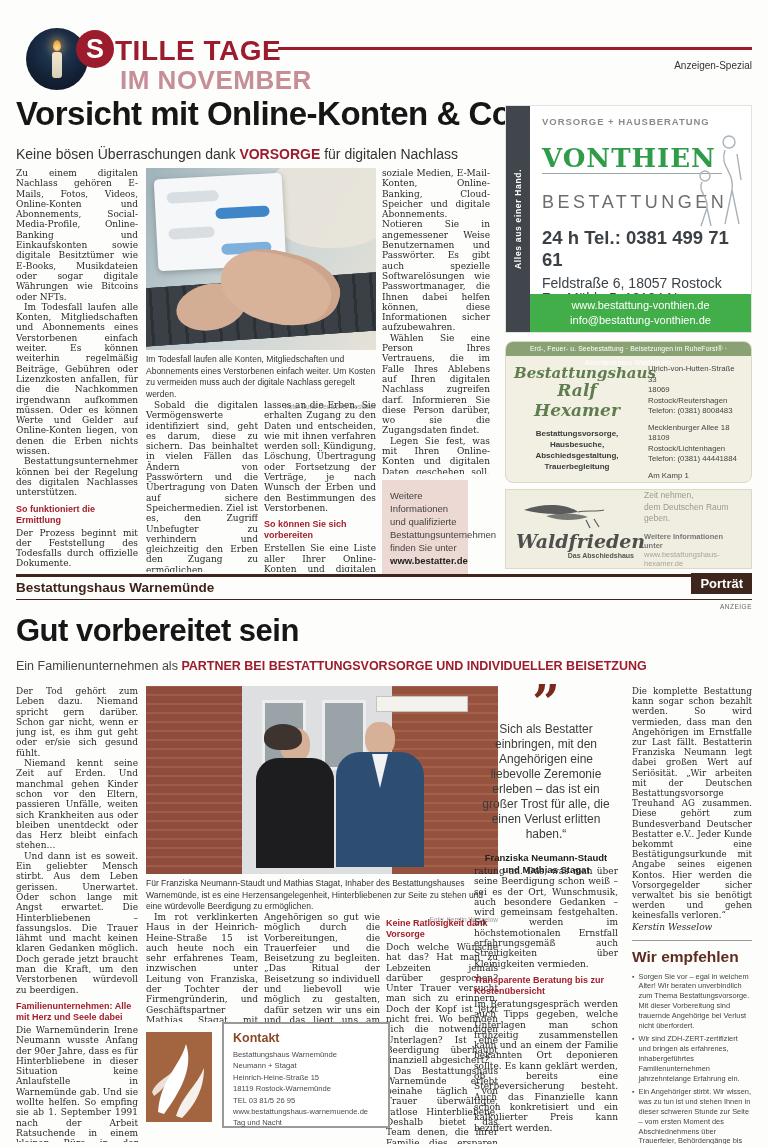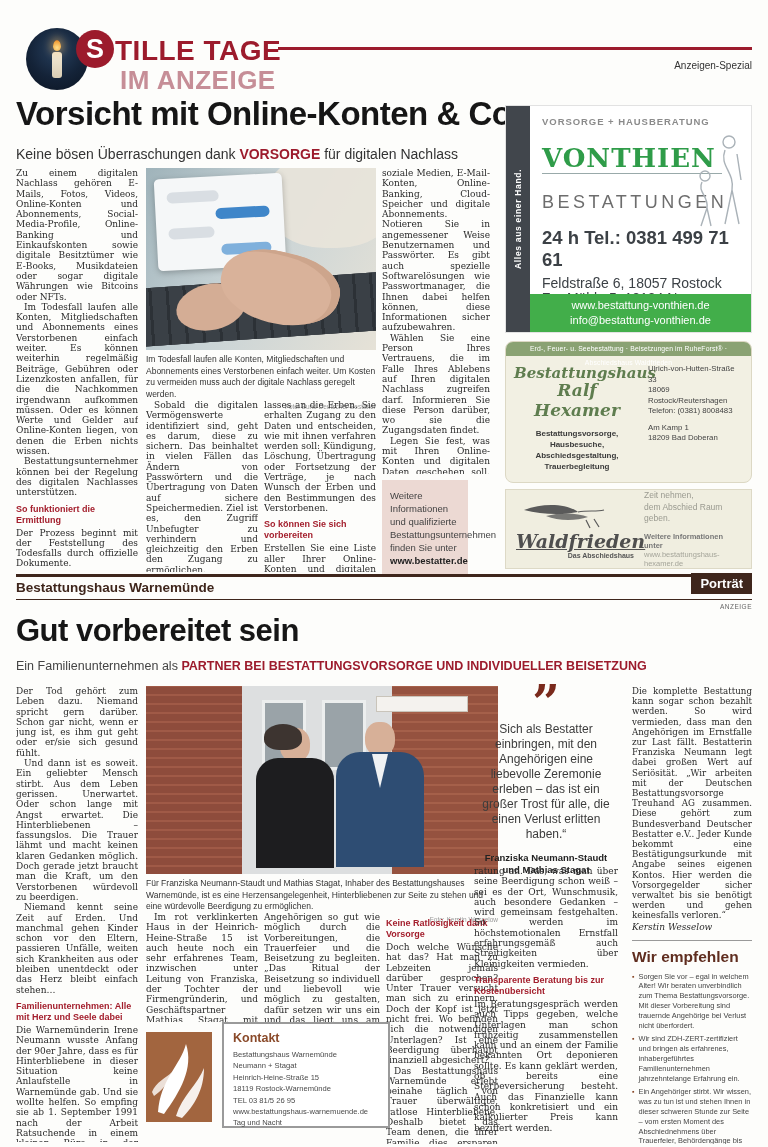--- a/index.html
+++ b/index.html
@@ -86,21 +86,21 @@
   .h-left{ width:126px; text-align:center;}
   .h-script1{ font-family:"DejaVu Serif",serif; font-style:italic; font-weight:bold; font-size:15px; color:#5f7d4f;}
   .h-script2{ font-family:"DejaVu Serif",serif; font-style:italic; font-weight:bold; font-size:17px; color:#5f7d4f; margin-top:-2px;}
   .h-services{ font-size:8px; font-weight:bold; color:#3a3a3a; line-height:11px; margin-top:8px;}
   .h-pale{ font-size:8px; color:#b7c6a2; line-height:11px; margin-top:9px;}
   .h-right{ flex:1; padding-left:8px; font-size:7.8px; color:#444; line-height:10.5px;}
   .h-loc{ margin-bottom:6px;}
 
   .ad-wald{ position:absolute; left:505px; top:489px; width:247px; height:80px; background:#f0eee0; border:1px solid #ddd9c6; display:flex; align-items:center; padding:6px 10px;}
   .w-left{ width:118px; position:relative;}
-  .w-brand{ font-family:"DejaVu Serif",serif; font-style:italic; font-weight:bold; font-size:19px; color:#4f4f4f; margin-top:-4px;text-decoration:underline;}
+  .w-brand{ font-family:"DejaVu Serif",serif; font-style:italic; font-weight:bold; font-size:19px; color:#4f4f4f; margin-top:-4px;}
   .w-sub{ font-size:7px; font-weight:bold; color:#555; text-align:right;}
   .w-right{ flex:1; padding-left:10px;}
   .w-tag{ font-size:8.5px; color:#9a9a90; line-height:11.5px;}
   .w-info{ font-size:7.5px; font-weight:bold; color:#777; margin-top:7px;}
   .w-web{ font-size:7.5px; color:#a5a59a;}
 
   
   .sec-thick{ position:absolute; left:16px; right:16px; top:574px; height:3px; background:#3f261c;}
   .sec-kicker{ position:absolute; left:16px; top:580px; font-size:13.5px; font-weight:bold; color:#3f261c;}
   .sec-thin{ position:absolute; left:16px; right:16px; top:599px; height:1px; background:#3f261c;}
@@ -137,21 +137,21 @@
 
 <div class="page">
 
   <div class="logo-circle">
     <div class="candle"></div>
     <div class="flame"></div>
   </div>
   <div class="s-circle">S</div>
   <div class="title-rest">TILLE TAGE</div>
   <div class="mast-rule"></div>
-  <div class="title-2">IM ANZEIGE</div>
+  <div class="title-2">IM NOVEMBER</div>
   <div class="edition">Anzeigen-Spezial</div>
 
   <h1 class="headline1">Vorsicht mit Online-Konten &amp; Co</h1>
   <div class="subhead1"><span>Keine bösen Überraschungen dank </span><b>VORSORGE</b><span> für digitalen Nachlass</span></div>
 
   <div class="col" style="left:16px;top:168px;width:122px;height:402px">
       <div class="p0">Zu einem digitalen Nachlass gehören E-Mails, Fotos, Videos, Online-Konten und Abonnements, Social-Media-Profile, Online-Banking und Einkaufskonten sowie digitale Besitztümer wie E-Books, Musikdateien oder sogar digitale Währungen wie Bitcoins oder NFTs.</div>
       <div class="p">Im Todesfall laufen alle Konten, Mitgliedschaften und Abonnements eines Verstorbenen einfach weiter. Es können weiterhin regelmäßig Beiträge, Gebühren oder Lizenzkosten anfallen, für die die Nachkommen irgendwann aufkommen müssen. Oder es können Werte und Gelder auf Online-Konten liegen, von denen die Erben nichts wissen.</div>
       <div class="p">Bestattungsunternehmen können bei der Regelung des digitalen Nachlasses unterstützen.</div>
       <div class="h">So funktioniert die Ermittlung</div>
@@ -232,20 +232,25 @@
 
         </div>
       </div>
       <div class="h-right">
           <div class="h-loc">
           <div>Ulrich-von-Hutten-Straße 33</div>
           <div>18069 Rostock/Reutershagen</div>
           <div>Telefon: (0381) 8008483</div>
         </div>
           <div class="h-loc">
+          <div>Mecklenburger Allee 18</div>
+          <div>18109 Rostock/Lichtenhagen</div>
+          <div>Telefon: (0381) 44441884</div>
+        </div>
+          <div class="h-loc">
           <div>Am Kamp 1</div>
           <div>18209 Bad Doberan</div>
 
         </div>
         </div>
     </div>
   </div>
 
   <div class="ad-wald">
     <div class="w-left">
@@ -255,40 +260,40 @@
           <path d="M30 16 C45 12 62 13 72 17 C60 21 42 21 30 16 Z" opacity=".8"></path>
         </g>
         <path d="M62 12 C72 10 80 12 88 10 M70 20 L74 28 M78 19 L83 27" stroke="#5a5a5a" stroke-width="1.2" fill="none"></path>
       </svg>
       <div class="w-brand">Waldfrieden</div>
       <div class="w-sub">Das Abschiedshaus</div>
     </div>
     <div class="w-right">
       <div class="w-tag">
         <div>Zeit nehmen,</div>
-        <div>dem Abschied Raum geben.</div>
+        <div>dem Deutschen Raum geben.</div>
       </div>
       <div class="w-info">Weitere Informationen unter</div>
       <div class="w-web">www.bestattungshaus-hexamer.de</div>
     </div>
   </div>
 
   <div class="sec-thick"></div>
   <div class="sec-kicker">Bestattungshaus Warnemünde</div>
   <div class="sec-thin"></div>
   <div class="sec-badge">Porträt</div>
   <div class="sec-anzeige">ANZEIGE</div>
 
   <h1 class="headline2">Gut vorbereitet sein</h1>
   <div class="subhead2"><span>Ein Familienunternehmen als </span><b>PARTNER BEI BESTATTUNGSVORSORGE UND INDIVIDUELLER BEISETZUNG</b></div>
 
   <div class="col" style="left:16px;top:686px;width:122px;height:456px">
       <div class="p0">Der Tod gehört zum Leben dazu. Niemand spricht gern darüber. Schon gar nicht, wenn er jung ist, es ihm gut geht oder er/sie sich gesund fühlt.</div>
+      <div class="p">Niemand kennt seine Zeit auf Erden. Und manchmal gehen Kinder schon vor den Eltern, passieren Unfälle, weiten sich Krankheiten aus oder bleiben unentdeckt oder das Herz bleibt einfach stehen…</div>
       <div class="p">Und dann ist es soweit. Ein geliebter Mensch stirbt. Aus dem Leben gerissen. Unerwartet. Oder schon lange mit Angst erwartet. Die Hinterbliebenen – fassungslos. Die Trauer lähmt und macht keinen klaren Gedanken möglich. Doch gerade jetzt braucht man die Kraft, um den Verstorbenen würdevoll zu beerdigen.</div>
-      <div class="p">Niemand kennt seine Zeit auf Erden. Und manchmal gehen Kinder schon vor den Eltern, passieren Unfälle, weiten sich Krankheiten aus oder bleiben unentdeckt oder das Herz bleibt einfach stehen…</div>
       <div class="h">Familienunternehmen: Alle mit Herz und Seele dabei</div>
       <div class="p0">Die Warnemünderin Irene Neumann wusste Anfang der 90er Jahre, dass es für Hinterbliebene in dieser Situation keine Anlaufstelle in Warnemünde gab. Und sie wollte helfen. So empfing sie ab 1. September 1991 nach der Arbeit Ratsuchende in einem kleinen Büro in der Vogtei. Zunächst ehrenamtlich stand sie Betroffenen zur Seite. Doch bereits im Jahr 1991 entstand das „Bestattungshaus Warnemünde“.</div>
     </div>
 
   <div class="photo2">
     <div class="p2-brick-l"></div>
     <div class="p2-mid"></div>
     <div class="p2-win1"></div>
     <div class="p2-win2"></div>
     <div class="p2-brick-r"></div>

